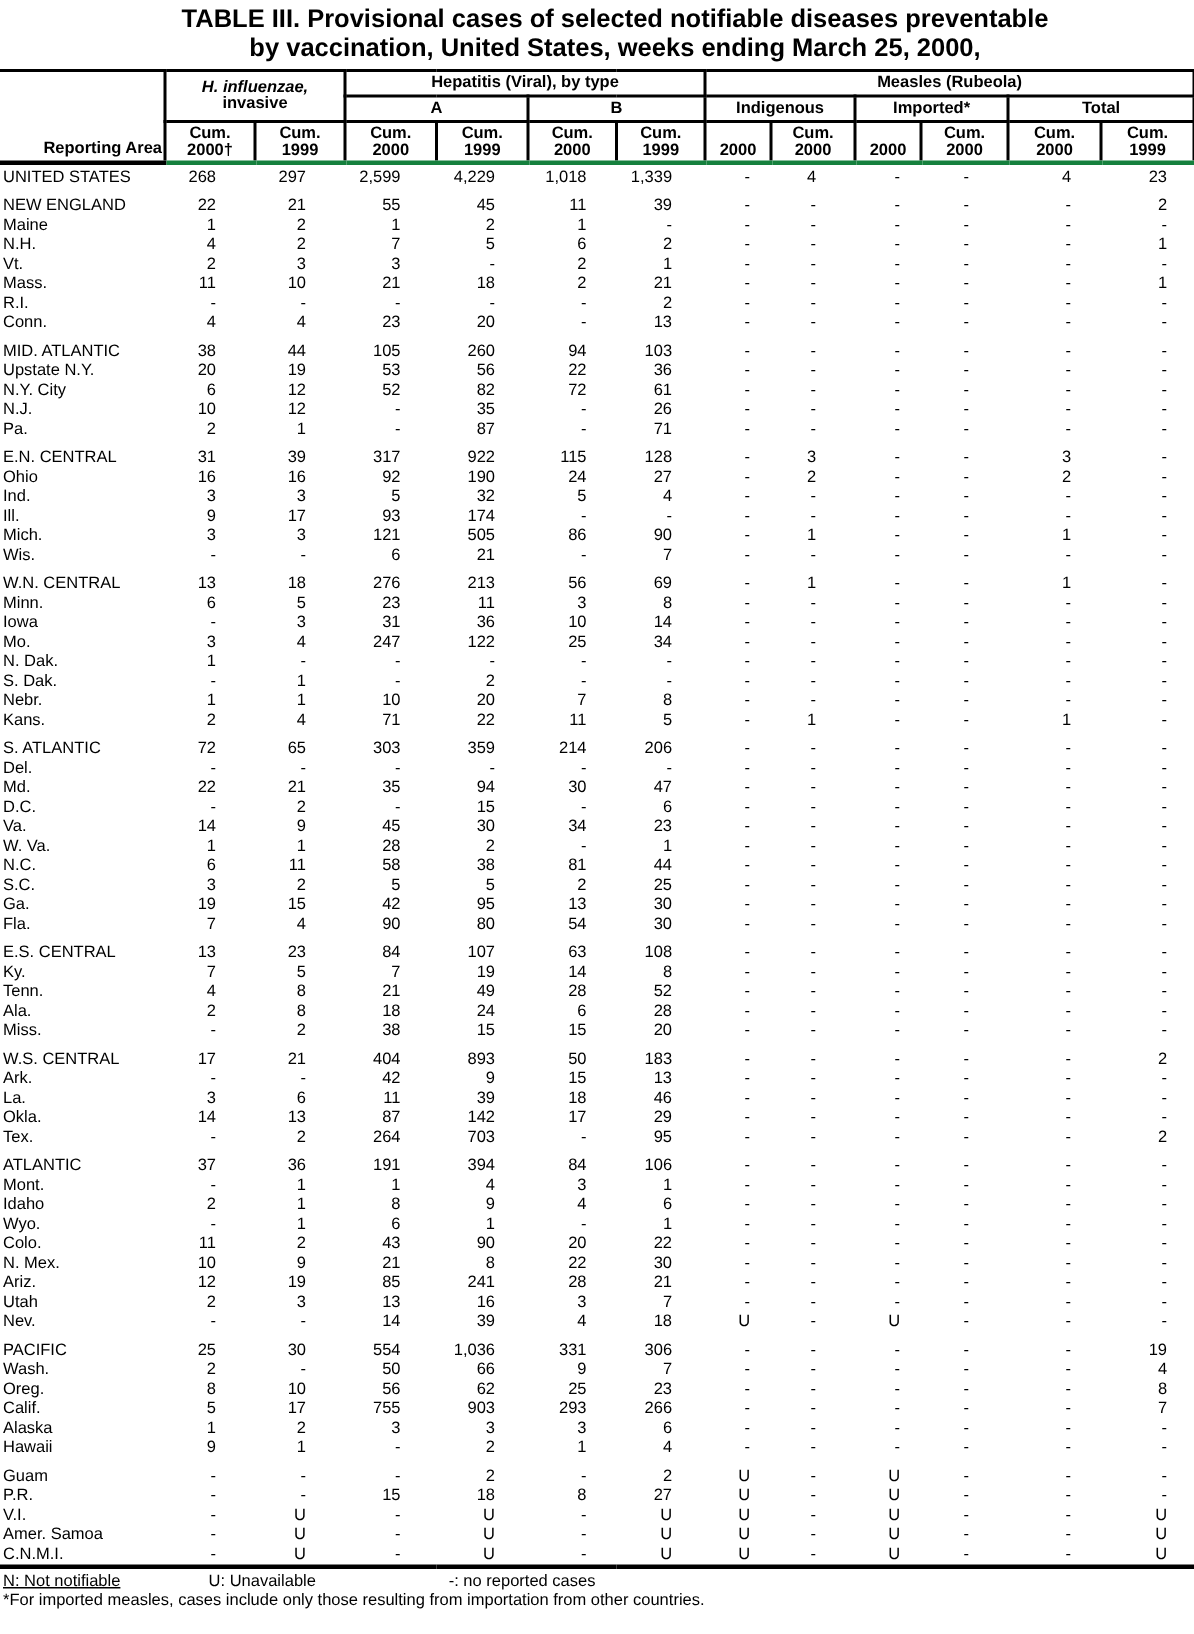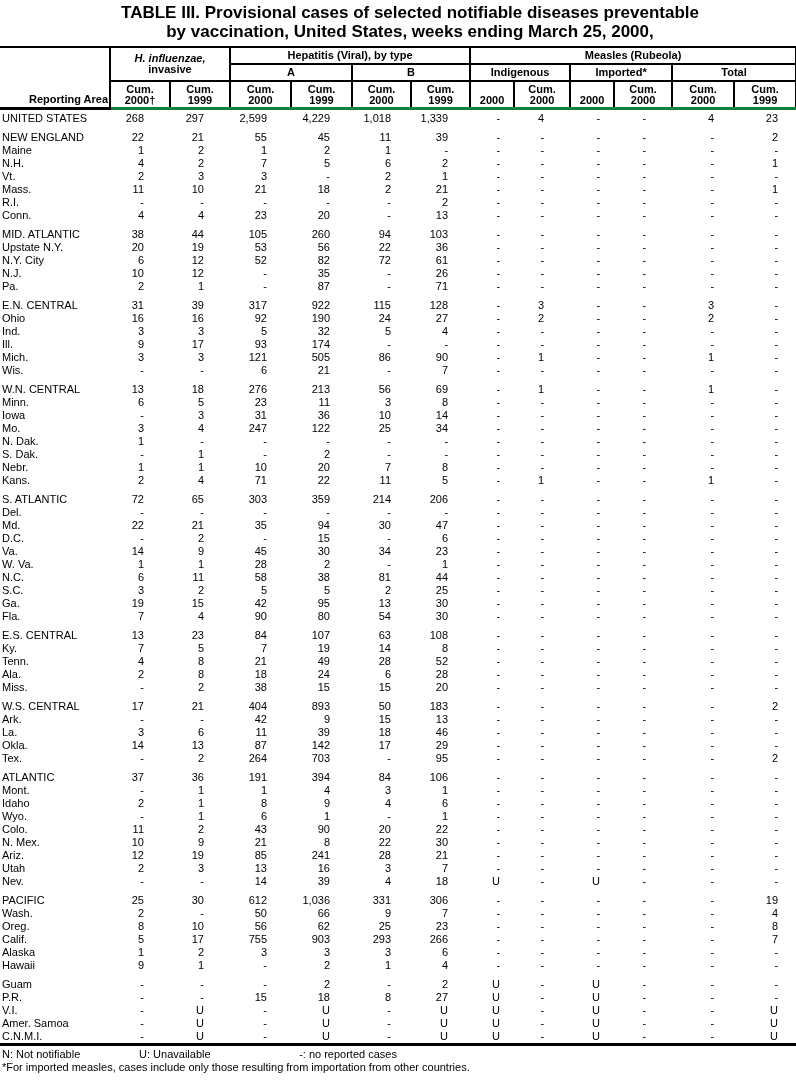--- a/index.html
+++ b/index.html
@@ -21,21 +21,21 @@
   tbody td:nth-child(8){padding-right:14px;}
   tbody td:nth-child(9){padding-right:26px;}
   tbody td:nth-child(10){padding-right:14px;}
   tbody td:nth-child(11){padding-right:26px;}
   tbody td:nth-child(12){padding-right:20px;}
   tbody td:nth-child(13){padding-right:18px;}
   tbody tr.spacer td{height:6px;}
   tbody tr.first td{padding-top:2px;}
   .footnotes{font-size:11px;line-height:13px;padding:2px 0 2px 2px;}
   .legend-row span{display:inline-block;}
-  .legend-row span:nth-child(1){width:98px;}
+  .legend-row span:nth-child(1){width:98px;text-decoration:underline;}
   .legend-row span:nth-child(2){width:157px;margin-left:36px;}
 </style>
 </head>
 <body>
 
 <div class="title">
   <div>TABLE III. Provisional cases of selected notifiable diseases preventable</div>
   <div>by vaccination, United States, weeks ending March 25, 2000,</div>
 </div>
 
@@ -959,21 +959,21 @@
         <td>-</td>
         <td>-</td>
       </tr>
       <tr class="spacer">
         <td colspan="13"></td>
       </tr>
       <tr>
         <td>PACIFIC</td>
         <td>25</td>
         <td>30</td>
-        <td>612</td>
+        <td>554</td>
         <td>1,036</td>
         <td>331</td>
         <td>306</td>
         <td>-</td>
         <td>-</td>
         <td>-</td>
         <td>-</td>
         <td>-</td>
         <td>19</td>
       </tr>

